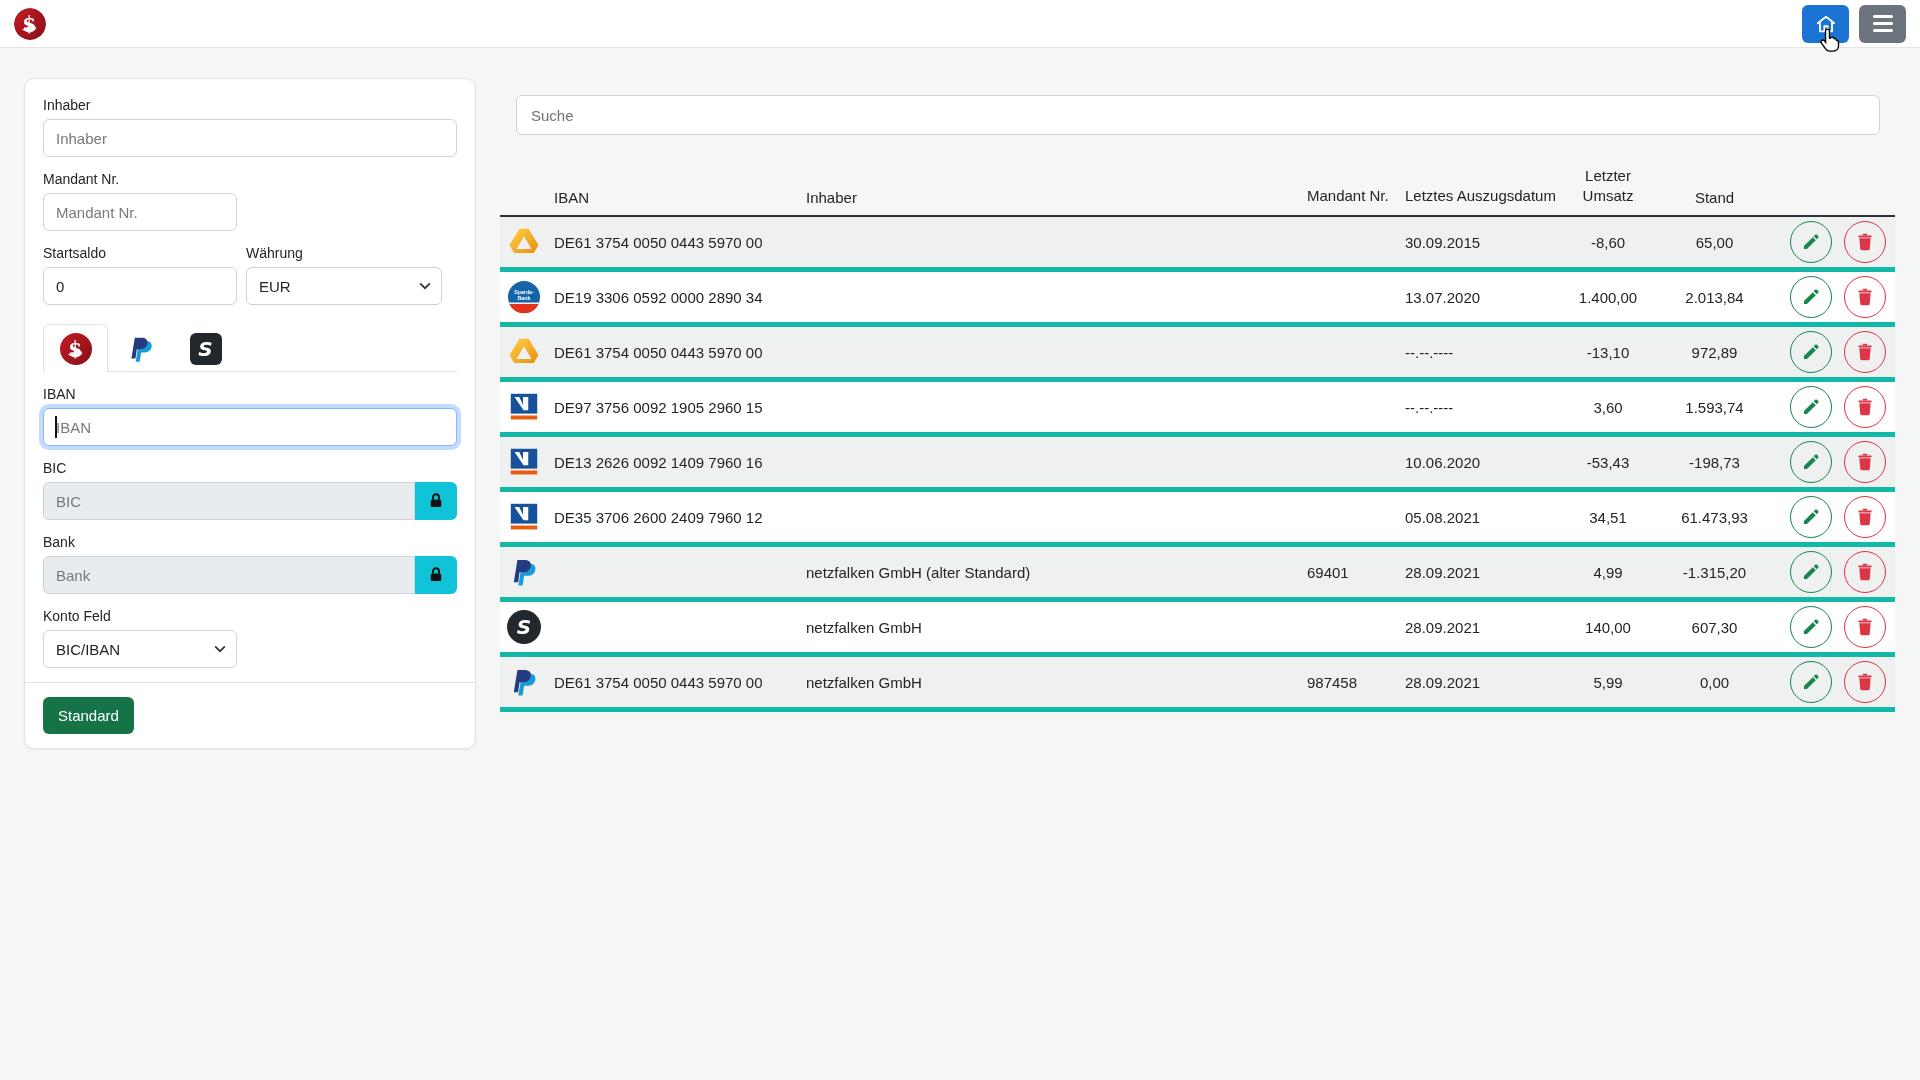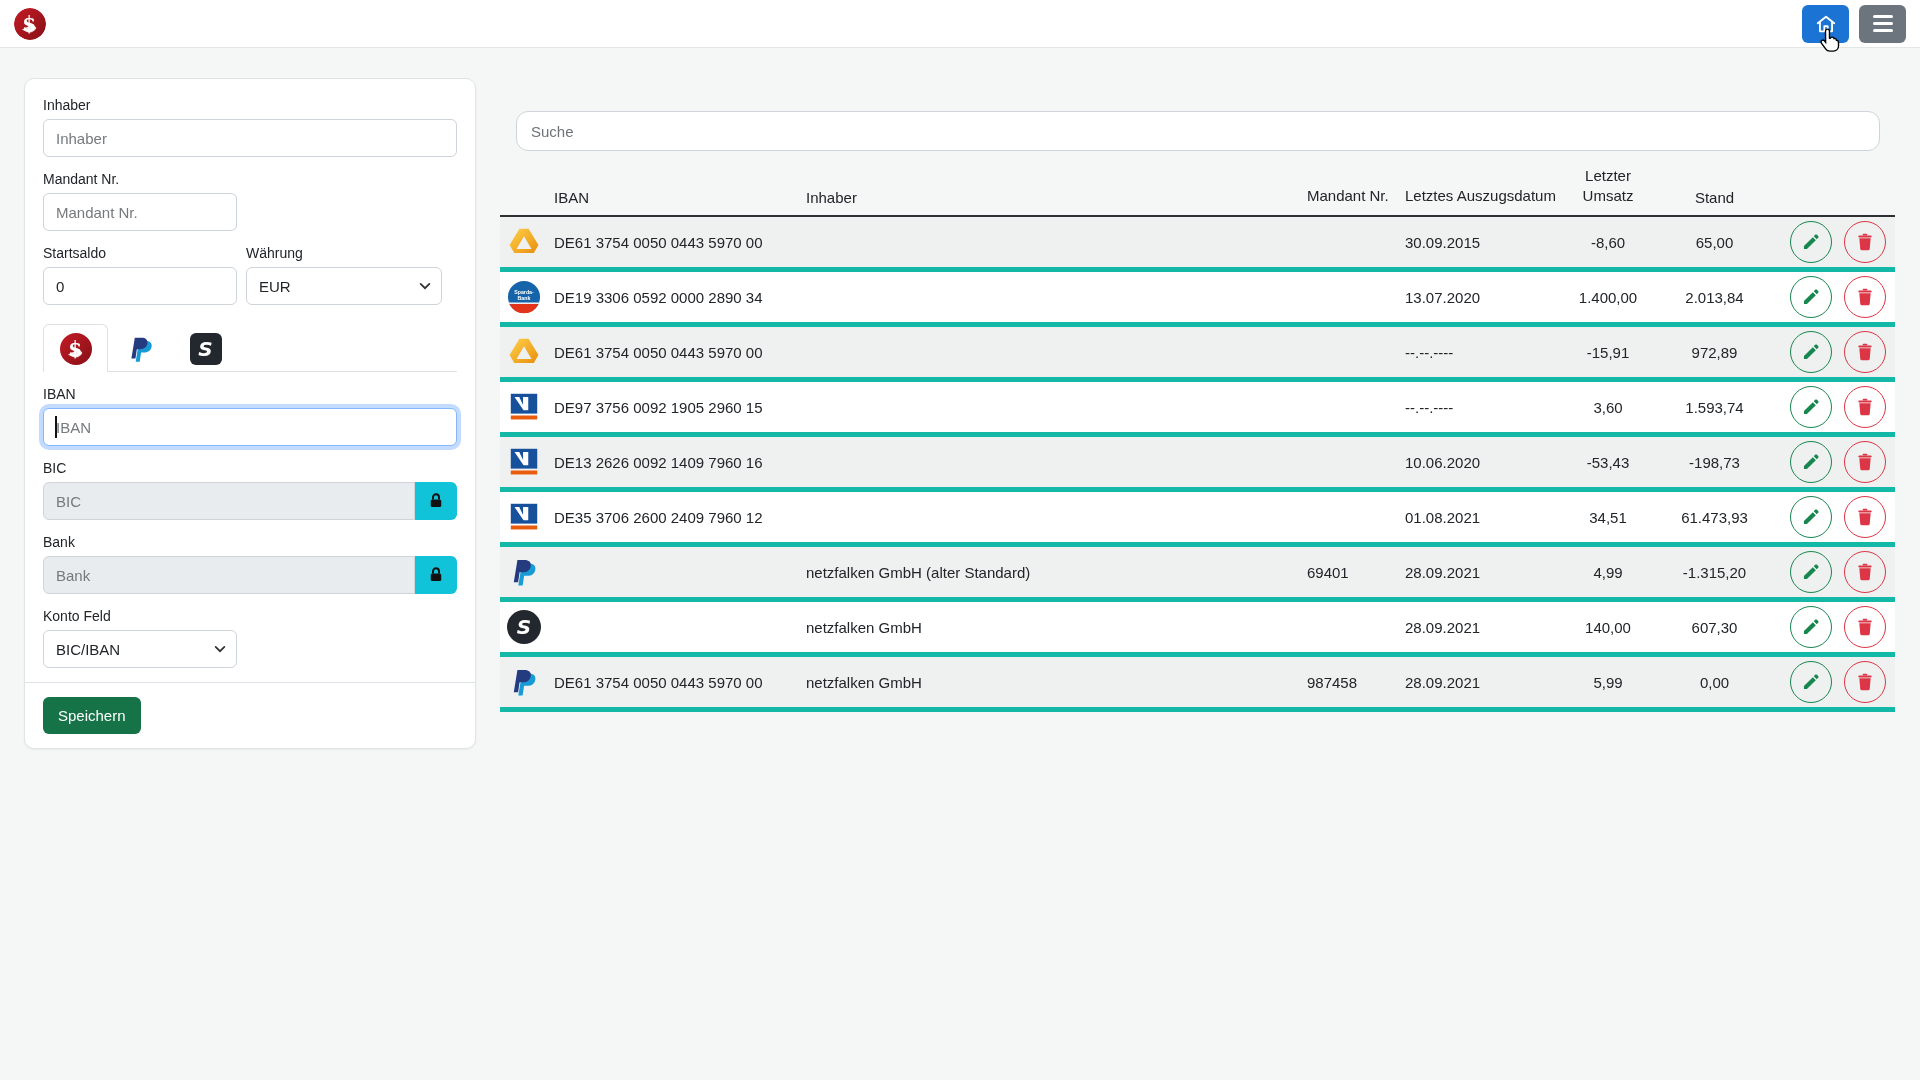--- a/index.html
+++ b/index.html
@@ -90,22 +90,22 @@
 
   .card-footer { border-top: 1px solid #dee2e6; padding: 14px 18px; }
   .save-btn {
     background: #157347; color: #fff; border: none; border-radius: 6px;
     font-size: 15px; padding: 10px 15px; cursor: pointer;
     font-family: "Liberation Sans", sans-serif;
   }
 
   
   .search-inp {
-    position: absolute; left: 516px; top: 111px; width: 1364px; height: 40px;
-    border: 1px solid #ced4da; border-radius: 12px; padding: 0 14px;
+    position: absolute; left: 516px; top: 95px; width: 1364px; height: 40px;
+    border: 1px solid #ced4da; border-radius: 6px; padding: 0 14px;
     font-size: 15px; color:#212529; background:#fff; outline:none;
     font-family: "Liberation Sans", sans-serif;
   }
   .search-inp::placeholder { color:#6f7377; opacity: 1; }
 
   .acct-table { position: absolute; left: 500px; top: 151px; width: 1395px; }
   .trow {
     display: grid;
     grid-template-columns: 48px 252px 1fr 98px 165px 88px 125px 118px;
     align-items: center;
@@ -255,21 +255,21 @@
       <select class="sel">
         <option>BIC/IBAN</option>
       </select>
       <svg class="chev" width="14" height="14" viewBox="0 0 16 16" fill="none" stroke="#333" stroke-width="2" stroke-linecap="round">
           <path d="M3 5.5 l5 5 5-5"></path>
         </svg>
     </span>
   </div>
 
   <div class="card-footer">
-    <button class="save-btn">Speichern</button>
+    <button class="save-btn">Standard</button>
   </div>
 </section>
 
 <input class="search-inp" type="text" placeholder="Suche" style="">
 
 <section class="acct-table">
   <div class="trow thead">
     <div class="cell icon-cell"></div>
     <div class="cell">IBAN</div>
     <div class="cell">Inhaber</div>
@@ -343,21 +343,21 @@
       <div class="trow odd">
         <div class="cell icon-cell">
           <svg viewBox="0 0 40 40">
             <path fill="url(#cbGrad)" fill-rule="evenodd" d="M14.6 4.5 h10.8 L37 23.6 31.5 33 H8.5 L3 23.6 Z M20 13.2 L28.8 28.2 H11.2 Z"></path>
           </svg>
         </div>
         <div class="cell ">DE61 3754 0050 0443 5970 00</div>
         <div class="cell "></div>
         <div class="cell "></div>
         <div class="cell ">--.--.----</div>
-        <div class="cell right">-15,91</div>
+        <div class="cell right">-13,10</div>
         <div class="cell right">972,89</div>
         <div class="cell actions">
           <button class="act-btn edit">
             <svg width="20" height="20" viewBox="0 0 24 24" fill="#18864f">
               <path d="M3.5 16.9 L14.2 6.2 l3.6 3.6 L7.1 20.5 H3.5 z"></path>
               <path d="M15.3 5.1 l1.7-1.7 c.6-.6 1.6-.6 2.2 0 l1.4 1.4 c.6.6.6 1.6 0 2.2 L18.9 8.7 z"></path>
             </svg>
           </button>
           <button class="act-btn del">
             <svg width="20" height="20" viewBox="0 0 24 24" fill="#dc3545">
@@ -432,21 +432,21 @@
         <div class="cell icon-cell">
           <svg viewBox="0 0 36 36">
             <rect x="4" y="4" width="28" height="21" fill="#17519c"></rect>
             <path fill="#ffffff" d="M8 7.5 h5 l4 8.5 v-8.5 h5.5 v14 h-5 L8 7.5 z"></path>
             <rect x="4" y="27" width="28" height="4.2" fill="#e95c0c"></rect>
           </svg>
         </div>
         <div class="cell ">DE35 3706 2600 2409 7960 12</div>
         <div class="cell "></div>
         <div class="cell "></div>
-        <div class="cell ">01.08.2021</div>
+        <div class="cell ">05.08.2021</div>
         <div class="cell right">34,51</div>
         <div class="cell right">61.473,93</div>
         <div class="cell actions">
           <button class="act-btn edit">
             <svg width="20" height="20" viewBox="0 0 24 24" fill="#18864f">
               <path d="M3.5 16.9 L14.2 6.2 l3.6 3.6 L7.1 20.5 H3.5 z"></path>
               <path d="M15.3 5.1 l1.7-1.7 c.6-.6 1.6-.6 2.2 0 l1.4 1.4 c.6.6.6 1.6 0 2.2 L18.9 8.7 z"></path>
             </svg>
           </button>
           <button class="act-btn del">

